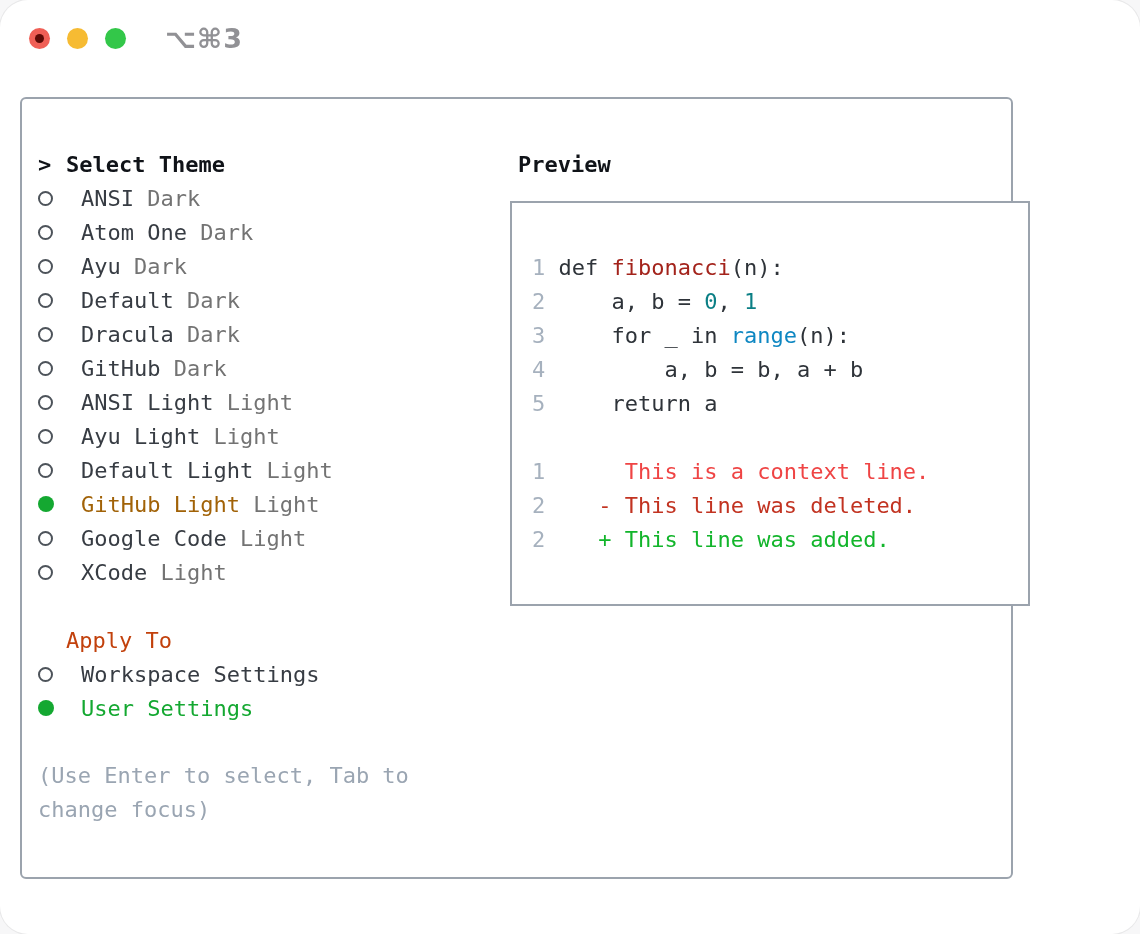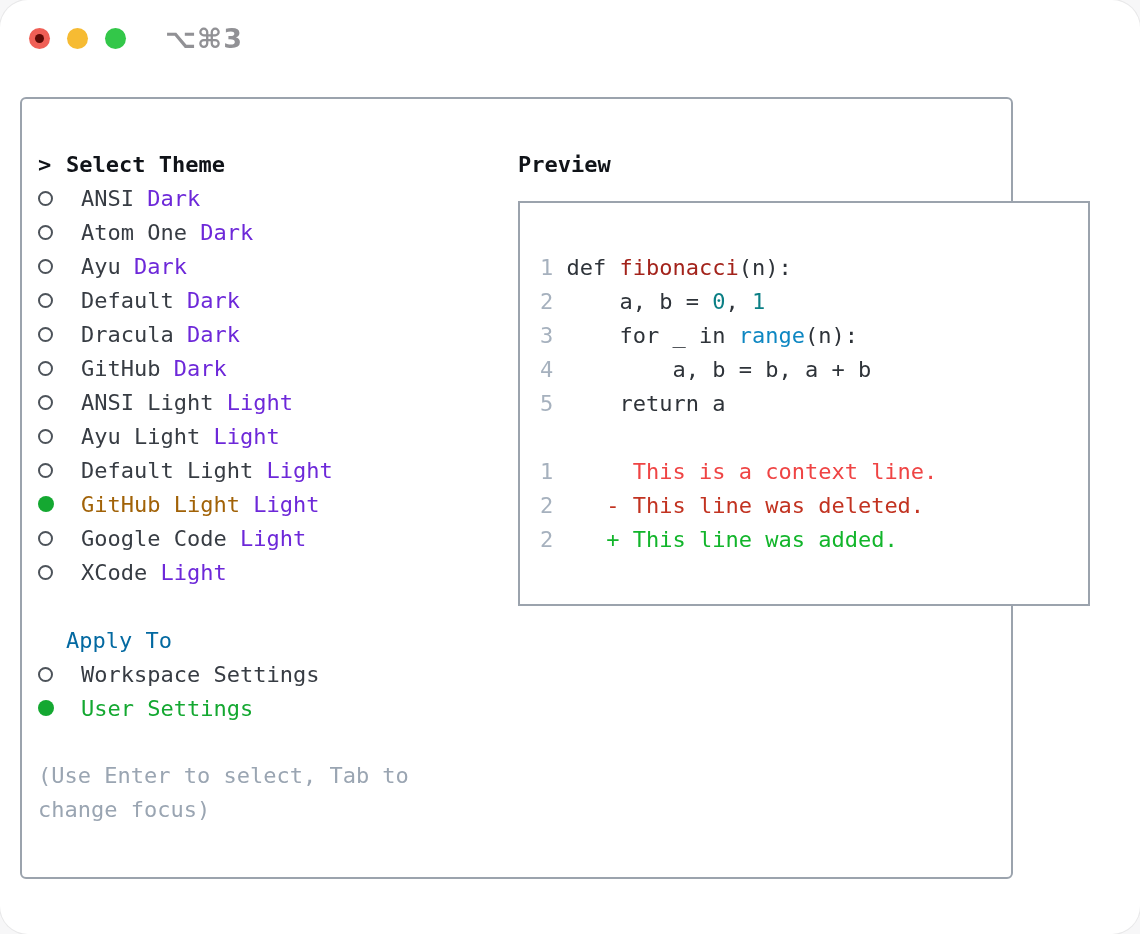--- a/index.html
+++ b/index.html
@@ -21,30 +21,30 @@
     position:absolute;left:20px;top:97px;width:993px;height:782px;box-sizing:border-box;
     border:2px solid #9ba3ad;border-radius:6px;background:#fff;display:flex;padding-top:48px;
   }
   .left-col{width:460px;padding-left:16px;box-sizing:border-box;flex:none;}
   .right-col{flex:1;}
   .row{height:34px;display:flex;align-items:center;font-size:22px;white-space:pre;}
   .spacer{height:34px;}
   .prefix-slot{width:28px;flex:none;display:flex;align-items:center;}
   .hdr-prefix{font-weight:bold;color:#101318;font-size:22px;}
   .hdr-text{font-weight:bold;color:#101318;}
-  .sub-hdr{color:#0369a1;}
+  .sub-hdr{color:#c2410c;}
   .circle{box-sizing:border-box;width:15px;height:15px;border-radius:50%;border:2px solid #4d535a;background:transparent;flex:none;}
   .circle.filled{border:none;width:16px;height:16px;}
   .tname{color:#373c43;margin-left:15px;}
-  .tag{color:#6d28d9;}
+  .tag{color:#737373;}
   .hint{font-size:22px;line-height:34px;color:#9aa5b2;max-width:432px;white-space:normal;}
   
   .preview-header{height:34px;display:flex;align-items:center;margin-left:36px;font-size:22px;font-weight:bold;color:#101318;}
   .preview-box{
-    box-sizing:border-box;margin-left:36px;margin-top:20px;width:572px;height:405px;
+    box-sizing:border-box;margin-left:28px;margin-top:20px;width:520px;height:405px;
     border:2px solid #9ba3ad;background:#fff;padding:48px 0 0 20px;overflow:hidden;
   }
   .cl{height:34px;line-height:34px;font-size:22px;white-space:pre;}
   .ln{color:#a6b1be;}
 </style>
 </head>
 <body>
 
 <div class="window">
 

